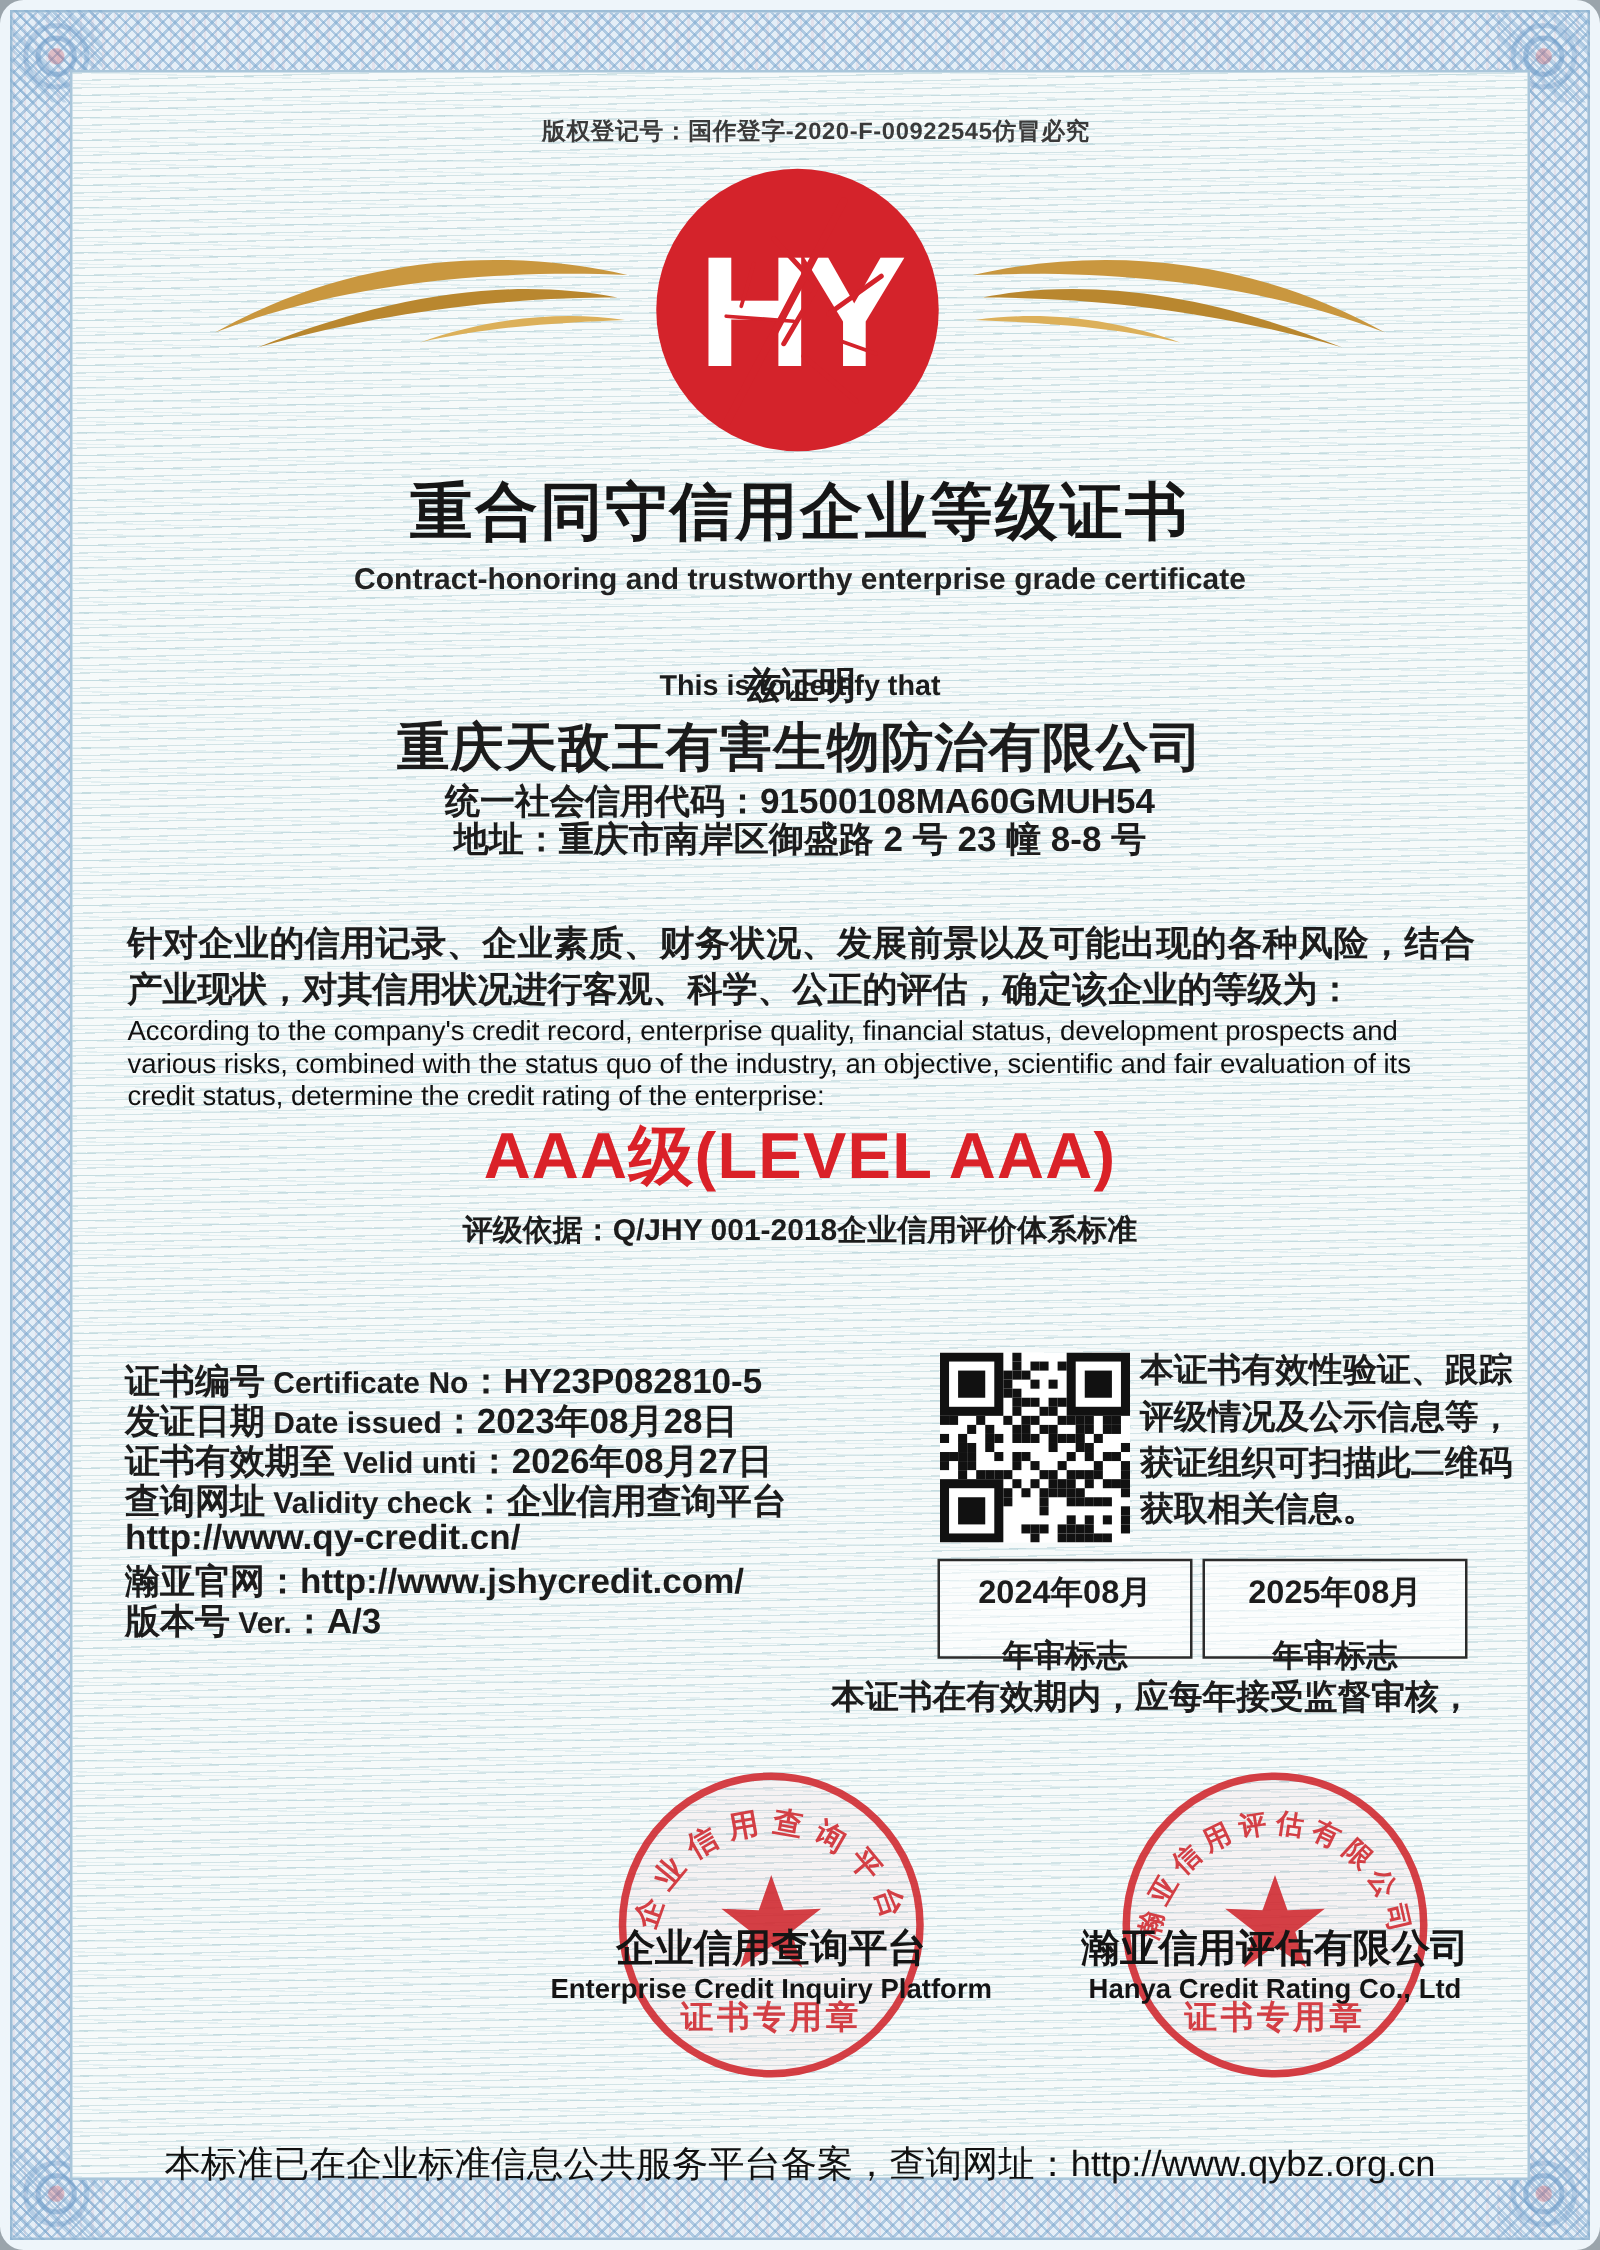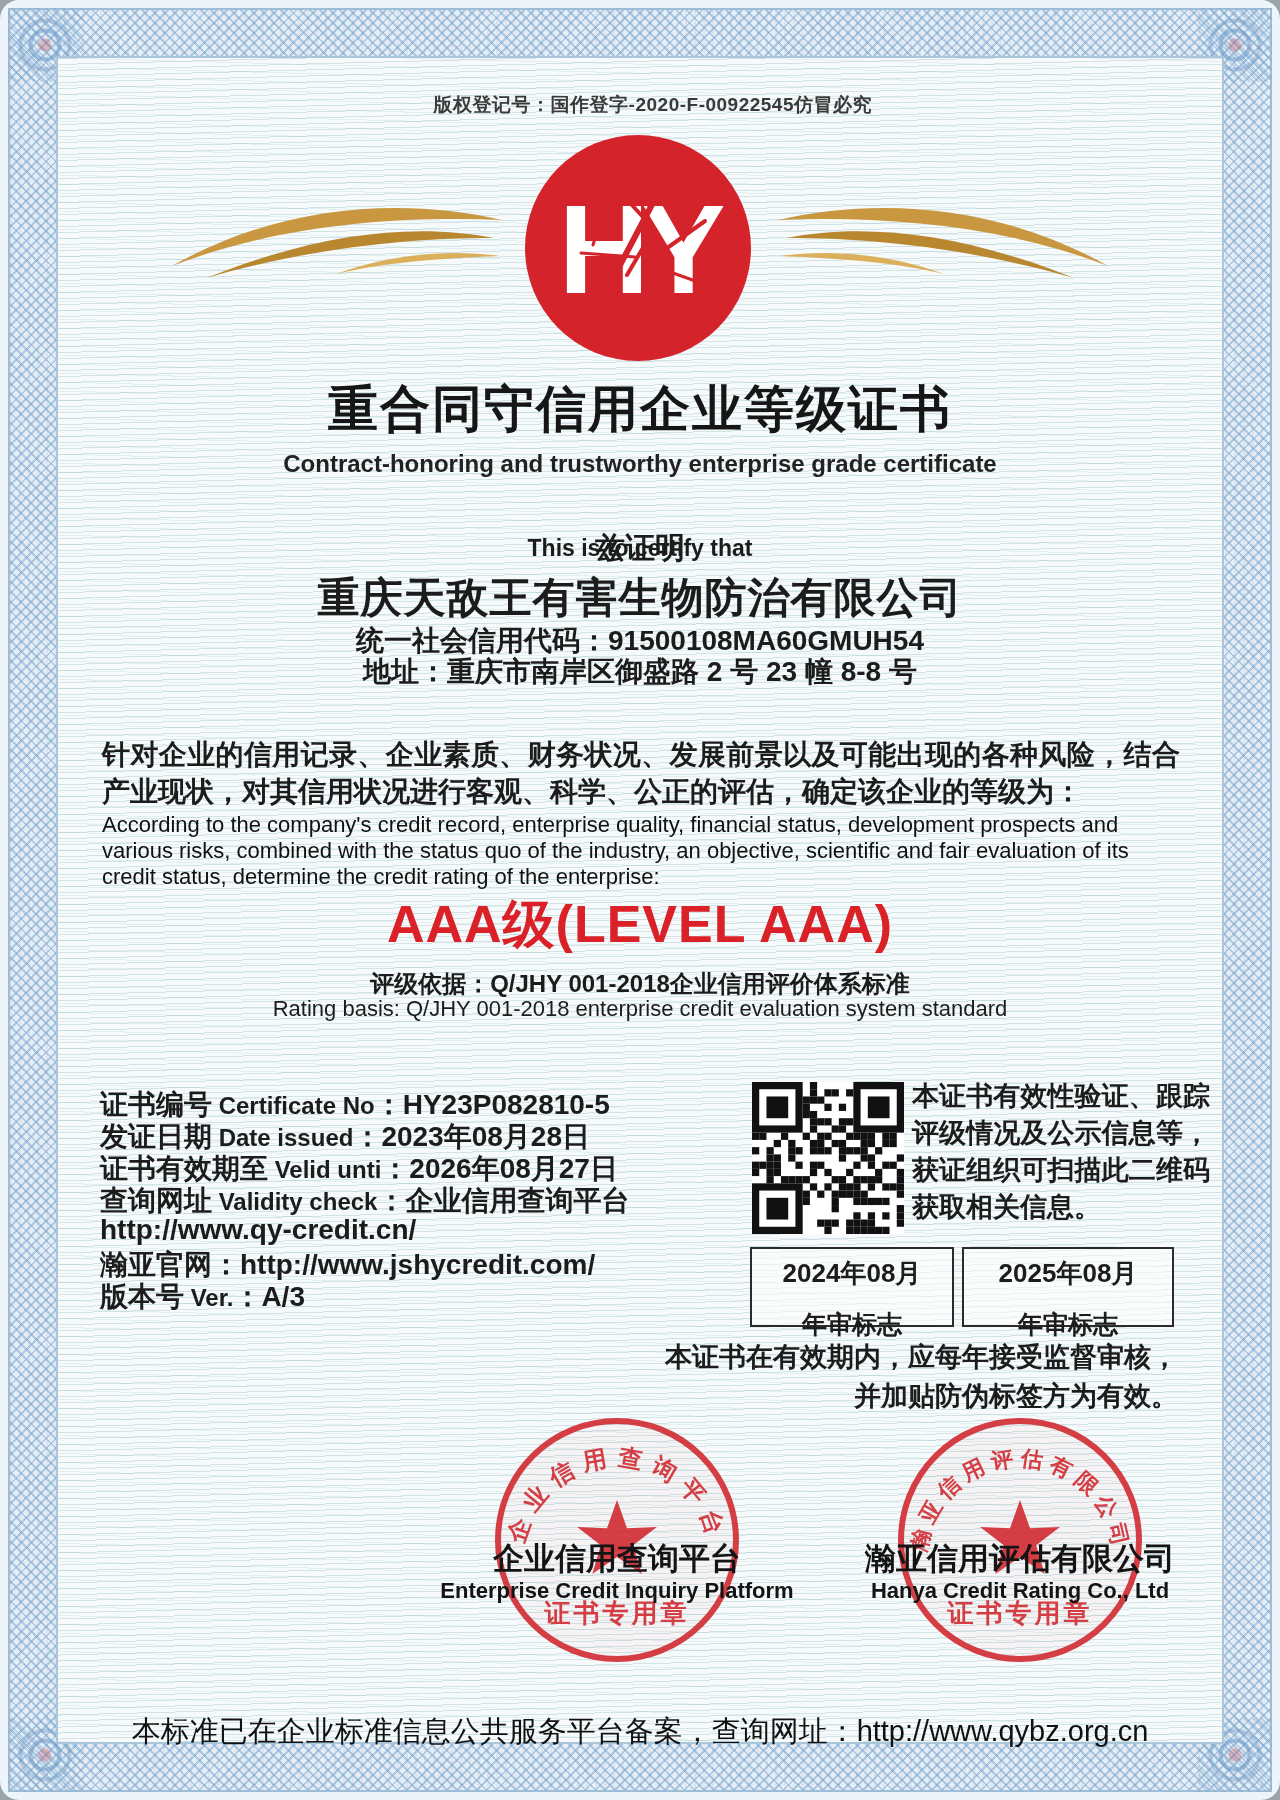--- a/index.html
+++ b/index.html
@@ -113,21 +113,20 @@
   <div class="abs ctr certify-en">This is to certify that</div>
 
   <div class="abs ctr company-name">重庆天敌王有害生物防治有限公司</div>
   <div class="abs ctr company-code">统一社会信用代码：91500108MA60GMUH54</div>
   <div class="abs ctr company-addr">地址：重庆市南岸区御盛路 2 号 23 幢 8-8 号</div>
 
   <div class="abs para-zh">针对企业的信用记录、企业素质、财务状况、发展前景以及可能出现的各种风险，结合产业现状，对其信用状况进行客观、科学、公正的评估，确定该企业的等级为：</div>
   <div class="abs para-en">According to the company's credit record, enterprise quality, financial status, development prospects and various risks, combined with the status quo of the industry, an objective, scientific and fair evaluation of its credit status, determine the credit rating of the enterprise:</div>
   <div class="abs ctr rating">AAA级(LEVEL AAA)</div>
   <div class="abs ctr basis-zh">评级依据：Q/JHY 001-2018企业信用评价体系标准</div>
-  <div class="abs ctr basis-en">Rating basis: Q/JHY 001-2018 enterprise credit evaluation system standard</div>
 
   <div class="abs details">
     <div class="dline"><span>证书编号</span><span class="en"> Certificate No</span><span>：HY23P082810-5</span></div>
     <div class="dline"><span>发证日期</span><span class="en"> Date issued</span><span>：2023年08月28日</span></div>
     <div class="dline"><span>证书有效期至</span><span class="en"> Velid unti</span><span>：2026年08月27日</span></div>
     <div class="dline"><span>查询网址</span><span class="en"> Validity check</span><span>：企业信用查询平台</span></div>
     <div class="dline"><span>http://www.qy-credit.cn/</span></div>
     <div class="dline"><span>瀚亚官网</span><span>：http://www.jshycredit.com/</span></div>
     <div class="dline"><span>版本号</span><span class="en"> Ver.</span><span>：A/3</span></div>
   </div>
@@ -297,21 +296,20 @@
   <div class="abs yearbox b1">
     <div class="l1">2024年08月</div>
     <div class="l2">年审标志</div>
   </div>
   <div class="abs yearbox b2">
     <div class="l1">2025年08月</div>
     <div class="l2">年审标志</div>
   </div>
   <div class="abs sup-note">
     <div>本证书在有效期内，应每年接受监督审核，</div>
-    <div>并加贴防伪标签方为有效。</div>
   </div>
 
   <svg class="abs seal left" viewBox="0 0 252 252">
     <defs>
         <path id="arcL" d="M 32,146 A 94,94 0 1 1 220,146"></path>
       </defs>
     <g opacity="0.88">
       <circle cx="126" cy="126" r="119" fill="rgba(212,35,43,0.04)" stroke="#d0252c" stroke-width="6"></circle>
       <polygon points="126,86 136,114.2 165.9,113 142.2,131.3 150.7,160 126,143 101.3,160 109.8,131.3 86.1,113 116,114.2" fill="#d0252c"></polygon>
       <text font-size="24" font-weight="bold" fill="#d0252c" letter-spacing="9">

